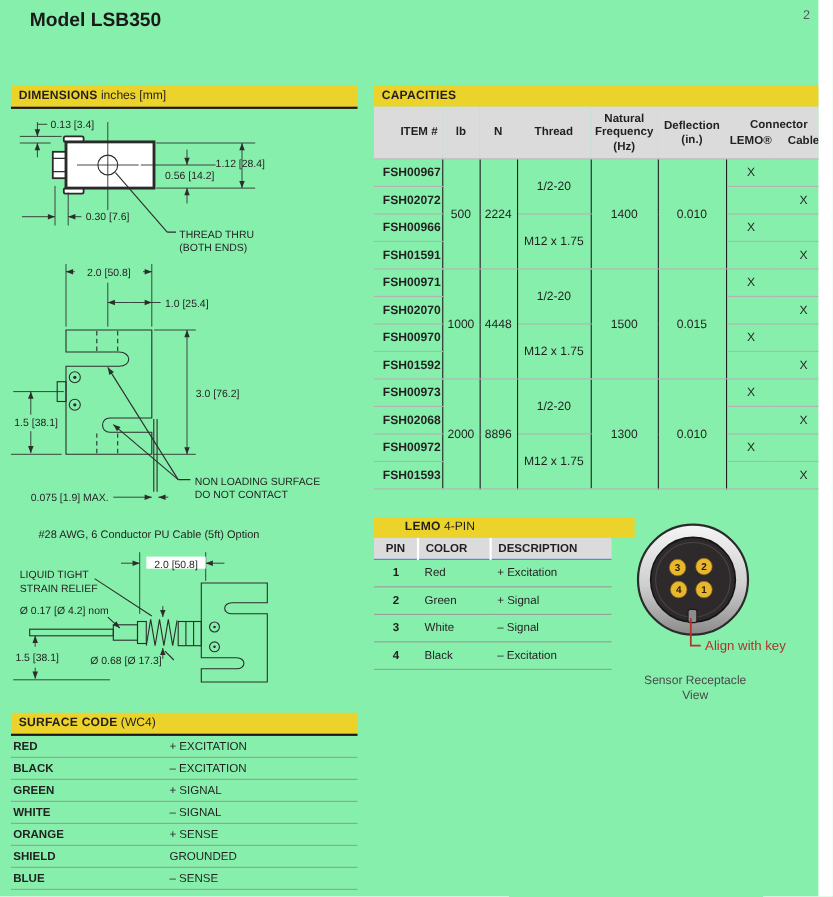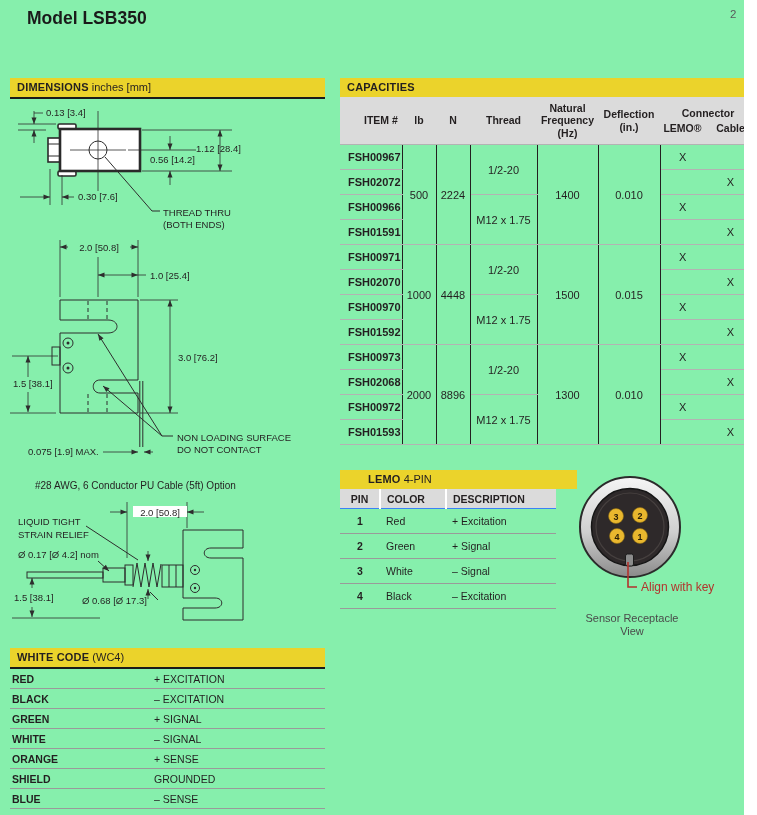--- a/index.html
+++ b/index.html
@@ -202,21 +202,21 @@
     <rect class="wbg" x="123" y="46" width="54" height="11"></rect>
     <text class="dt" x="150" y="56" text-anchor="middle">2.0 [50.8]</text>
     <text class="dt" x="8" y="65">LIQUID TIGHT</text>
     <text class="dt" x="8" y="78">STRAIN RELIEF</text>
     <text class="dt" x="8" y="98">Ø 0.17 [Ø 4.2] nom</text>
     <text class="dt" x="4" y="141">1.5 [38.1]</text>
     <text class="dt" x="72" y="144">Ø 0.68 [Ø 17.3]</text>
   </svg>
 
   <div class="abs bar blk" style="left:10px;top:648px;width:308px;">
-    <b>WHITE CODE</b>
+    <b>SURFACE CODE</b>
     <span>(WC4)</span>
   </div>
   <table class="abs wir-t" style="left:10px;top:669px;">
     <colgroup>
         <col style="width:140px">
         <col style="width:175px">
       </colgroup>
     <tbody>
       <tr>
           <td class="wl">RED</td>

